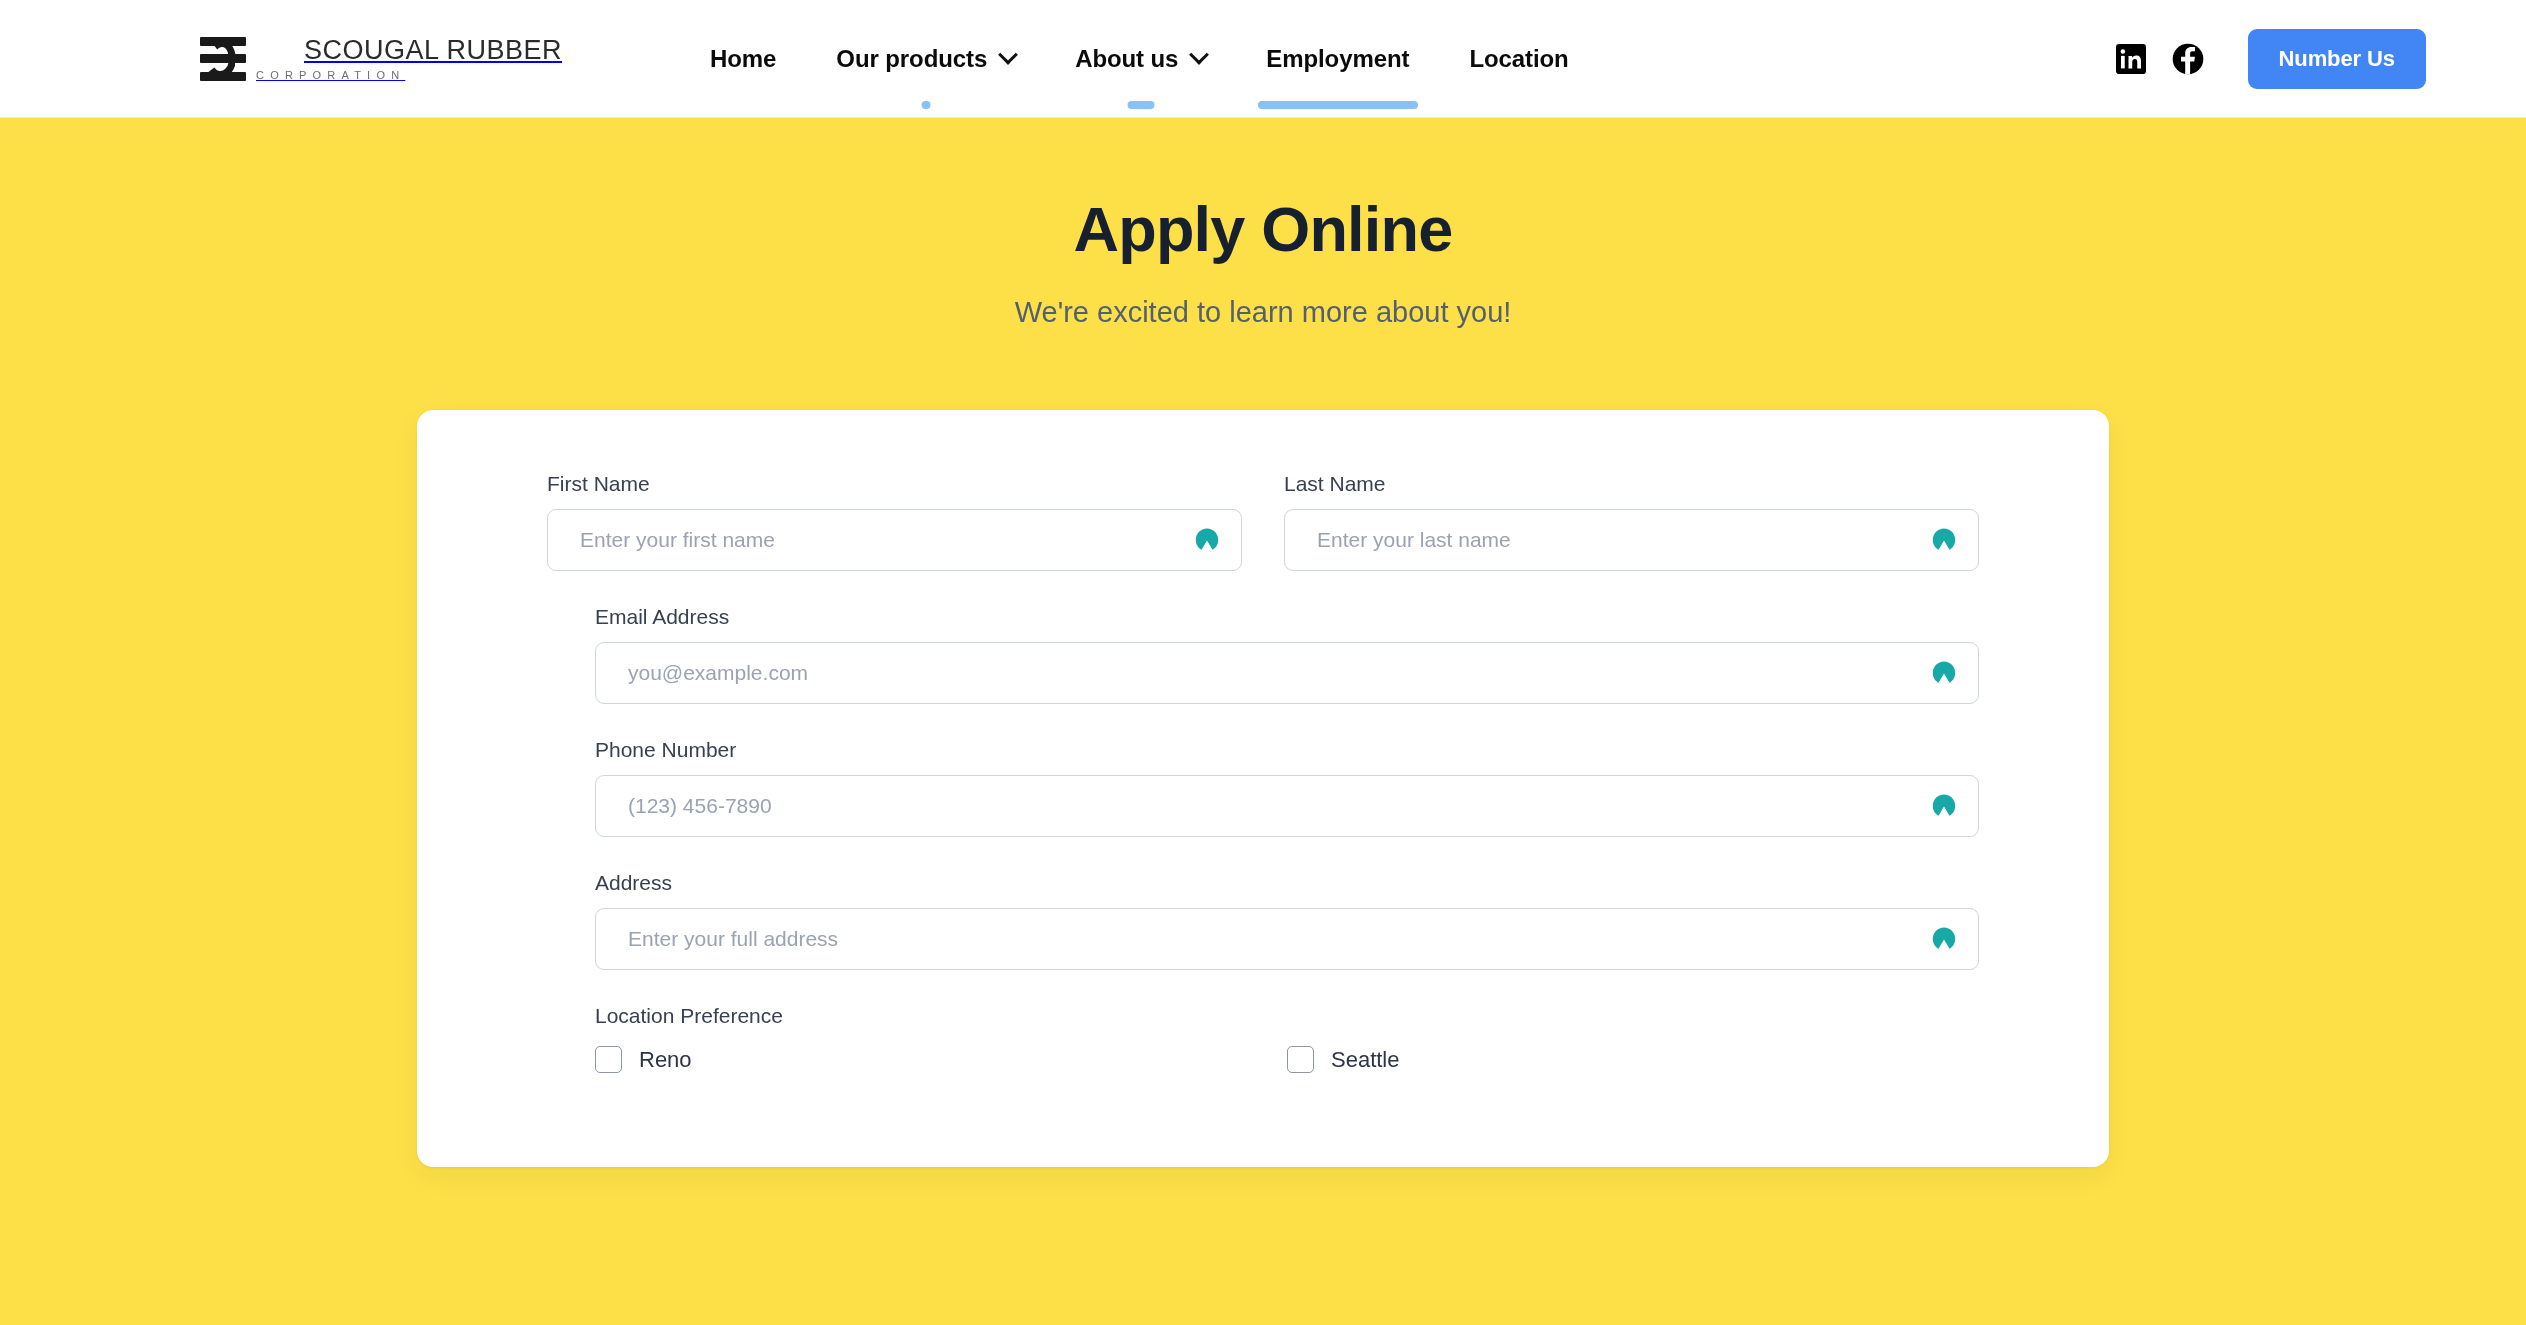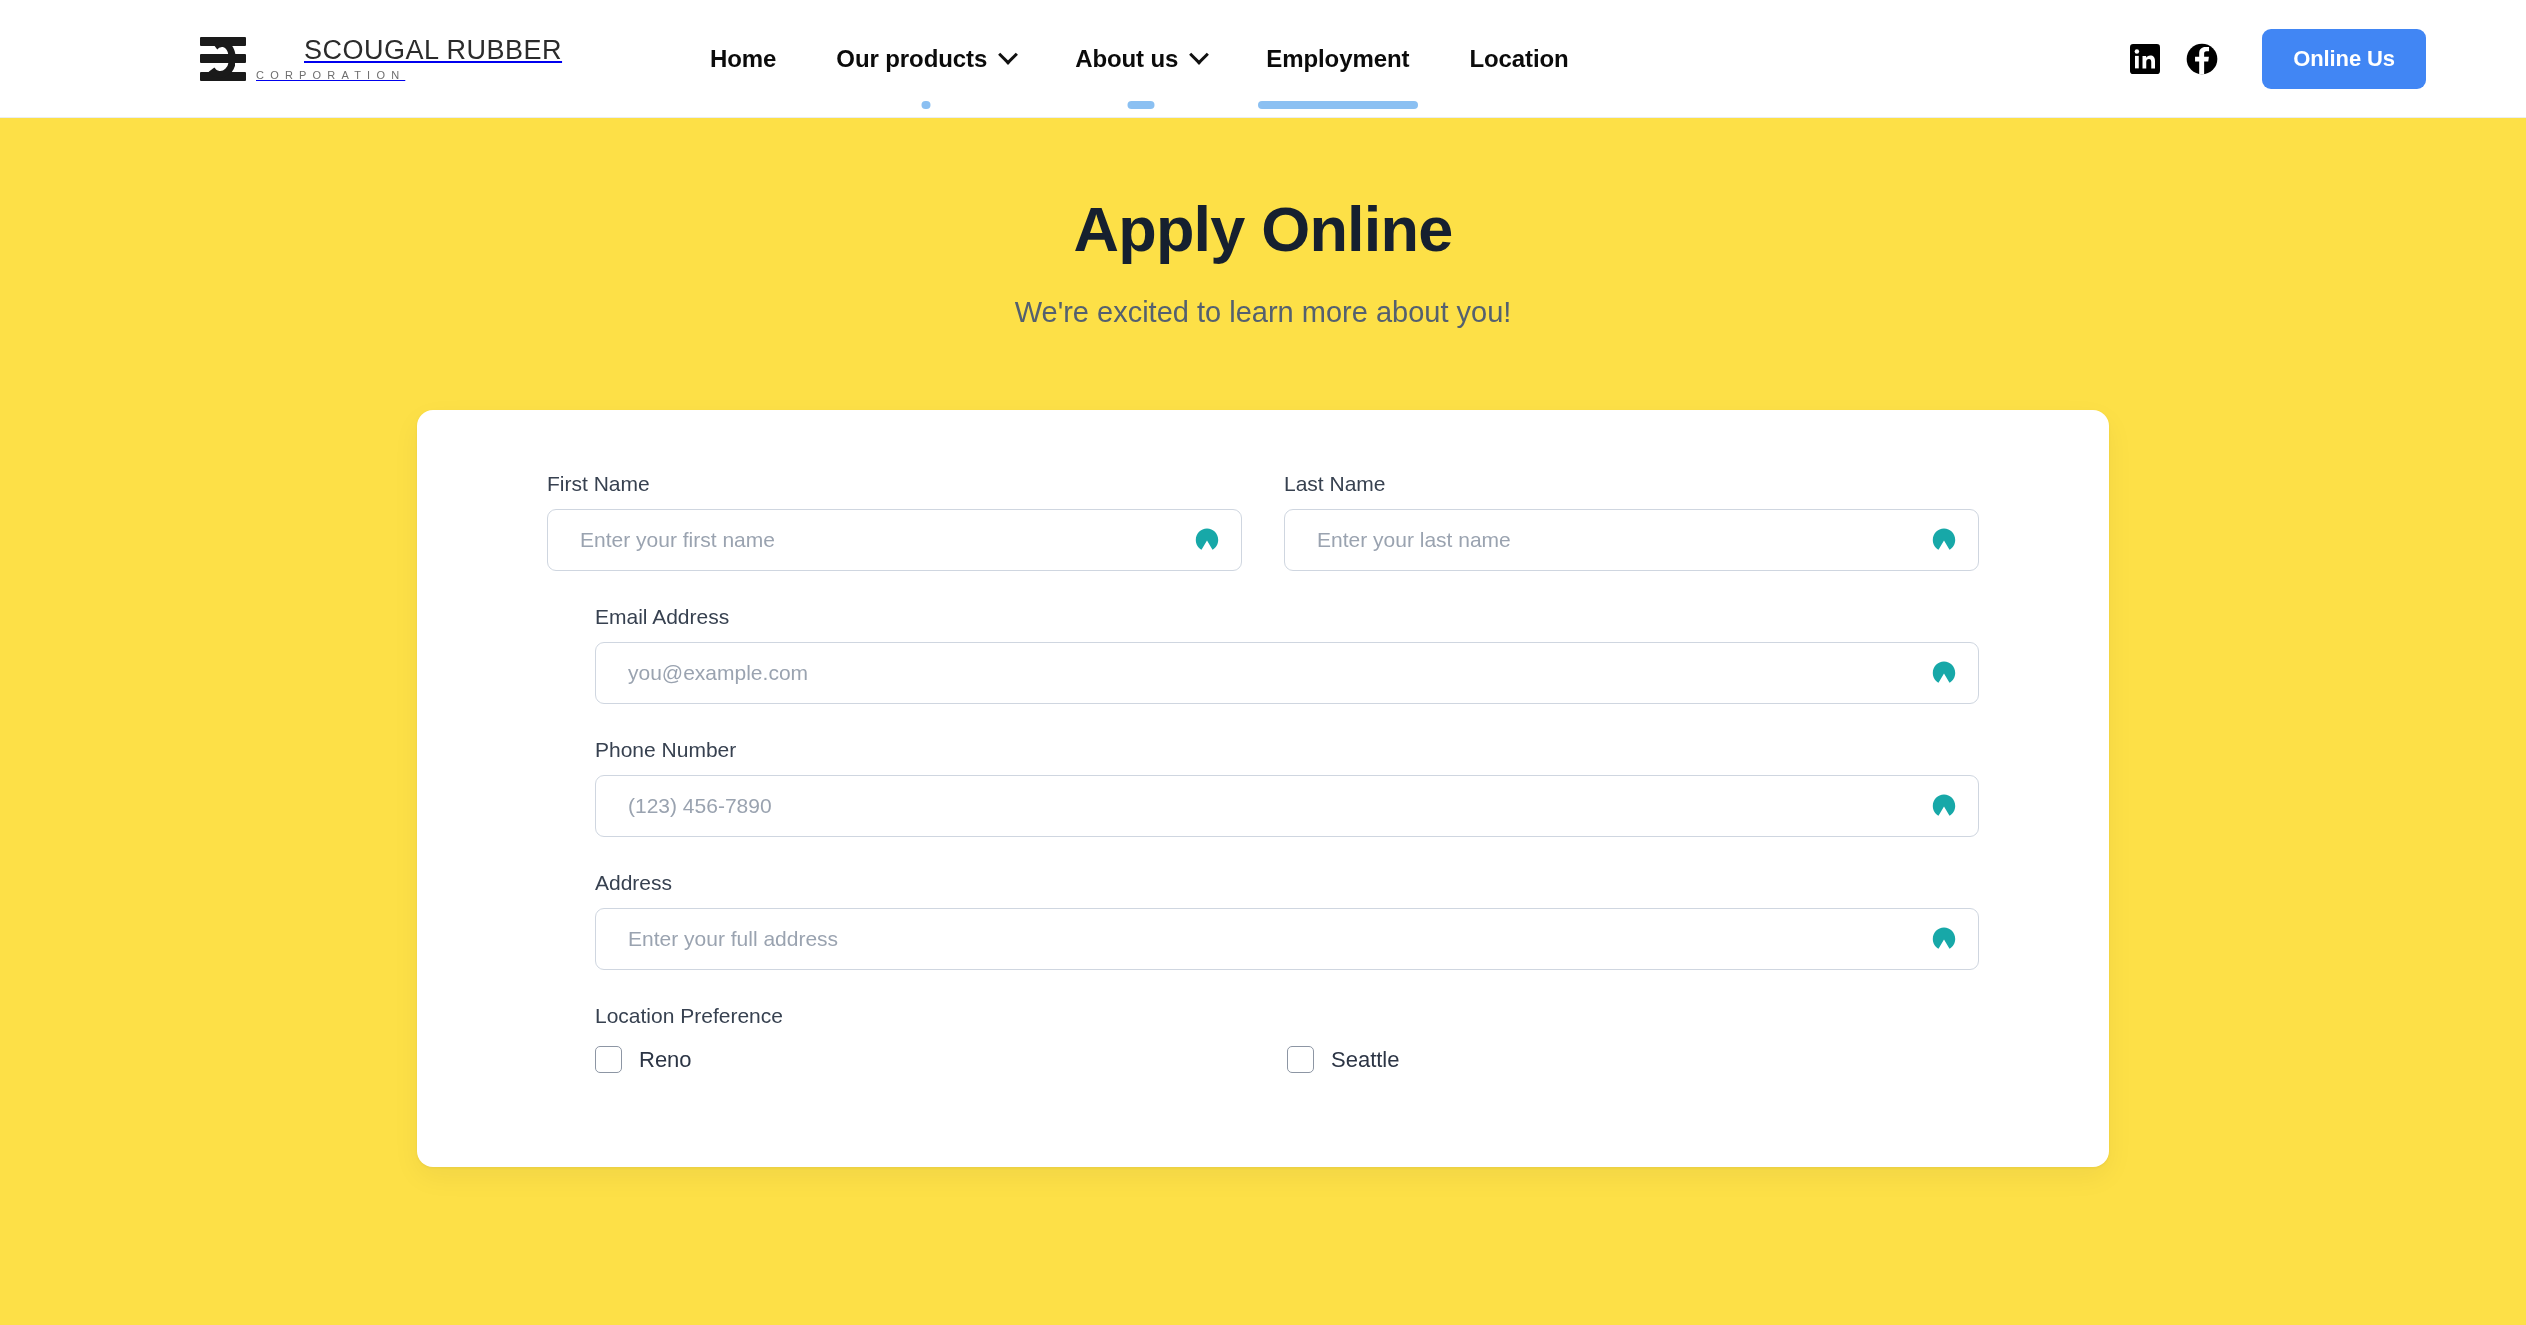--- a/index.html
+++ b/index.html
@@ -344,21 +344,21 @@
       </svg>
     </a>
 
     <a class="social-icon" href="#">
       <svg width="32" height="32" viewBox="0 0 24 24" aria-hidden="true">
         <circle cx="12" cy="12" r="11.5" fill="#000"></circle>
         <path d="M13.6 23.4V13.9h3.1l.47-3.6h-3.57V8.02c0-1.04.29-1.75 1.78-1.75h1.9V3.05c-.33-.045-1.46-.14-2.77-.14-2.74 0-4.62 1.67-4.62 4.75v2.64H6.78v3.6h3.11v9.5z" fill="#fff"></path>
       </svg>
     </a>
 
-    <button class="contact-btn">Online Us</button>
+    <button class="contact-btn">Number Us</button>
   </div>
 </header>
 
 <main class="page-body">
 
   <section class="hero">
     <h1 class="hero-title">Apply Online</h1>
     <p class="hero-subtitle">We're excited to learn more about you!</p>
   </section>
 

